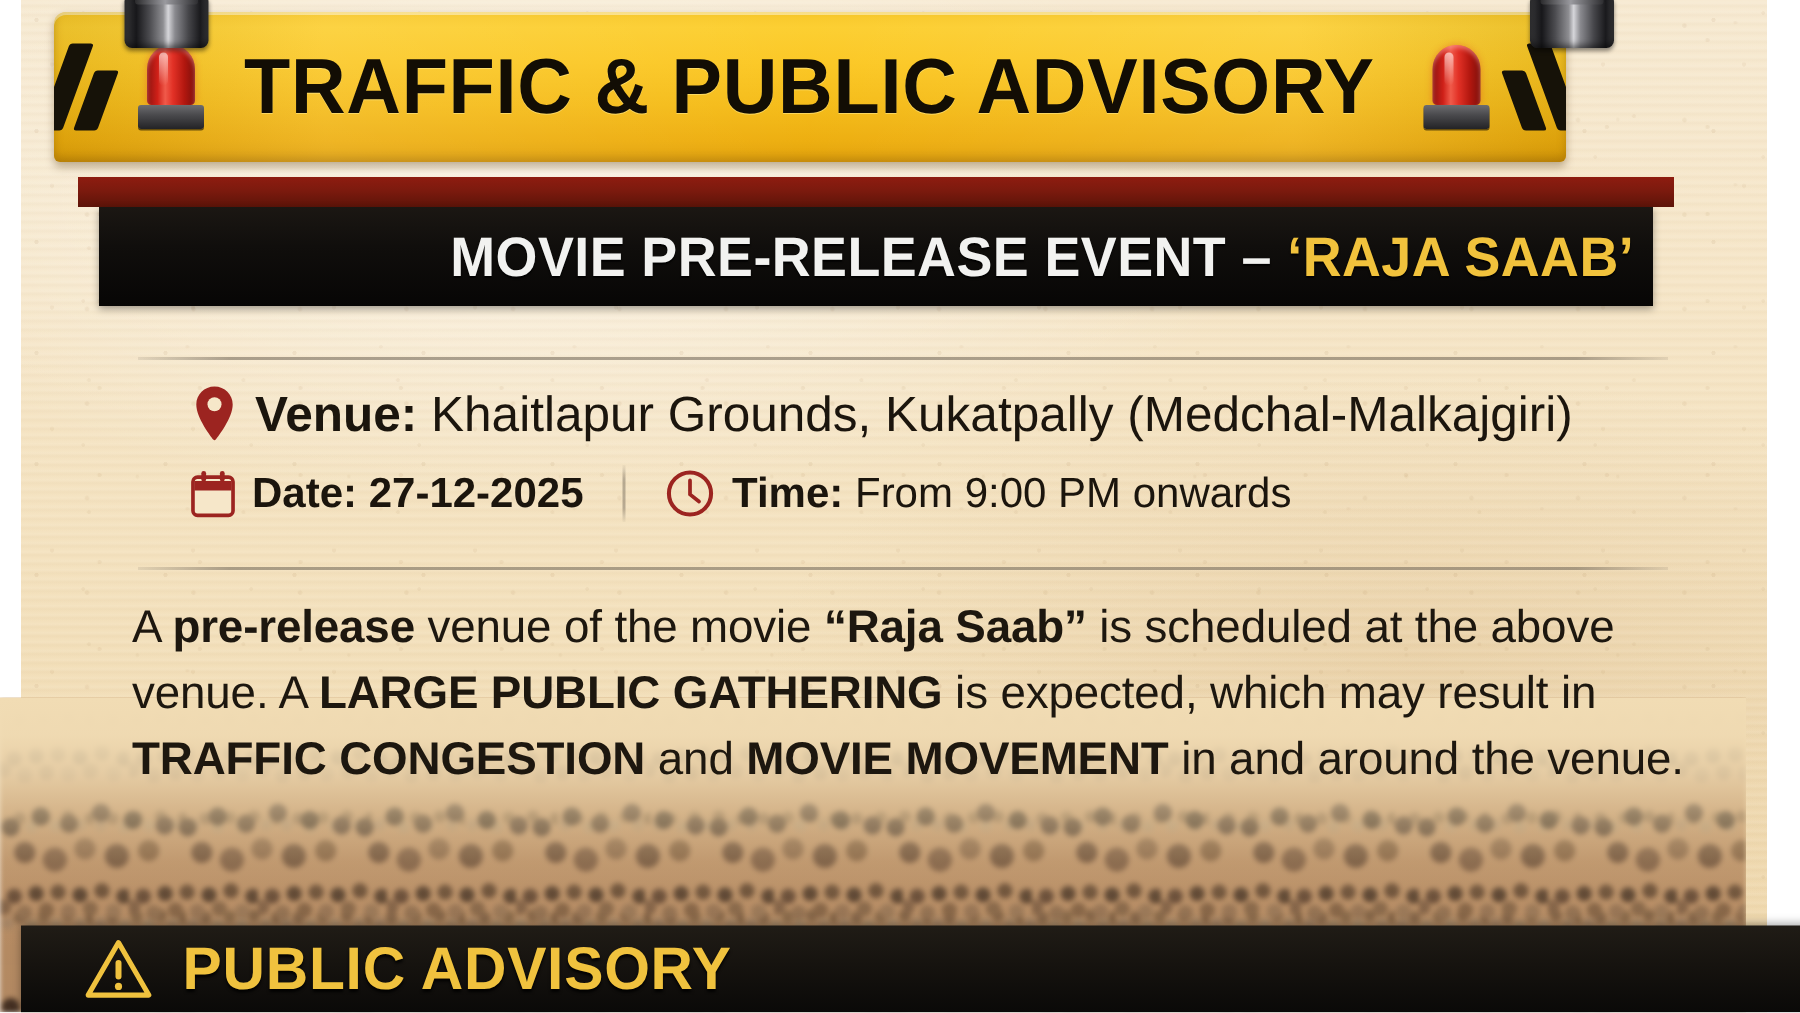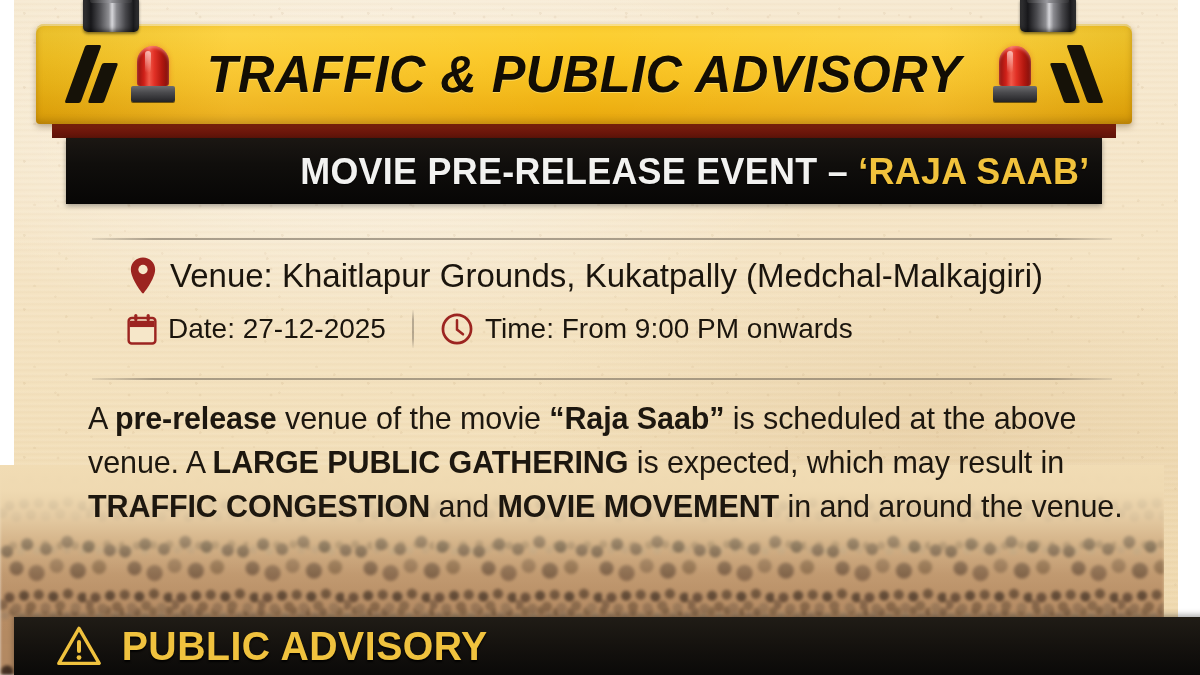--- a/index.html
+++ b/index.html
@@ -145,23 +145,22 @@
     position:absolute; left:7px; right:7px; top:-5px; height:10px;
     border-radius:2px;
     background: linear-gradient(90deg,#2b2b2d,#9a9a9f 48%,#2e2e31);
   }
   .bracket.left{ left:83px; }
   .bracket.right{ left:1020px; }
 
   
   .banner-wrap{
     position:absolute;
-    left:36px; top:24px; width:1096px; height:100px;
+    left:36px; top:8px; width:1008px; height:100px;
     z-index:5;
-    font-style:italic;
   }
   .banner{
     position:absolute; inset:0;
     border-radius: 8px 8px 4px 4px;
     background: linear-gradient(180deg,
       #f7c625 0%, #fcce2e 10%, #fbc722 34%, #f5bb16 62%, #edad0c 86%, #e0a008 100%);
     box-shadow:
       inset 0 2px 0 rgba(255,255,255,.45),
       inset 0 -3px 6px rgba(152,102,4,.45),
       0 3px 6px rgba(80,50,0,.35);
@@ -264,21 +263,21 @@
 
   .detail{
     position:absolute; left:126px; z-index:3;
     display:flex; align-items:center;
     color:#1b150d;
     white-space:nowrap;
   }
   .detail.row1{ top:256px; }
   .detail.row2{ top:310px; }
 
-  .lbl{ font-weight:normal; }
+  .lbl{ font-weight:bold; }
   .val{ font-weight:normal; }
   .d-txt{ font-size:28px; line-height:1.1; }
   .d-txt.big{ font-size:33px; }
 
   .ico{ flex:0 0 auto; display:inline-flex; align-items:center; justify-content:center; }
   .ico.pin{ width:34px; height:40px; margin-right:10px; }
   .ico.cal{ width:32px; height:34px; margin-right:10px; }
   .ico.clk{ width:34px; height:34px; margin-right:11px; }
 
   .vdiv{

